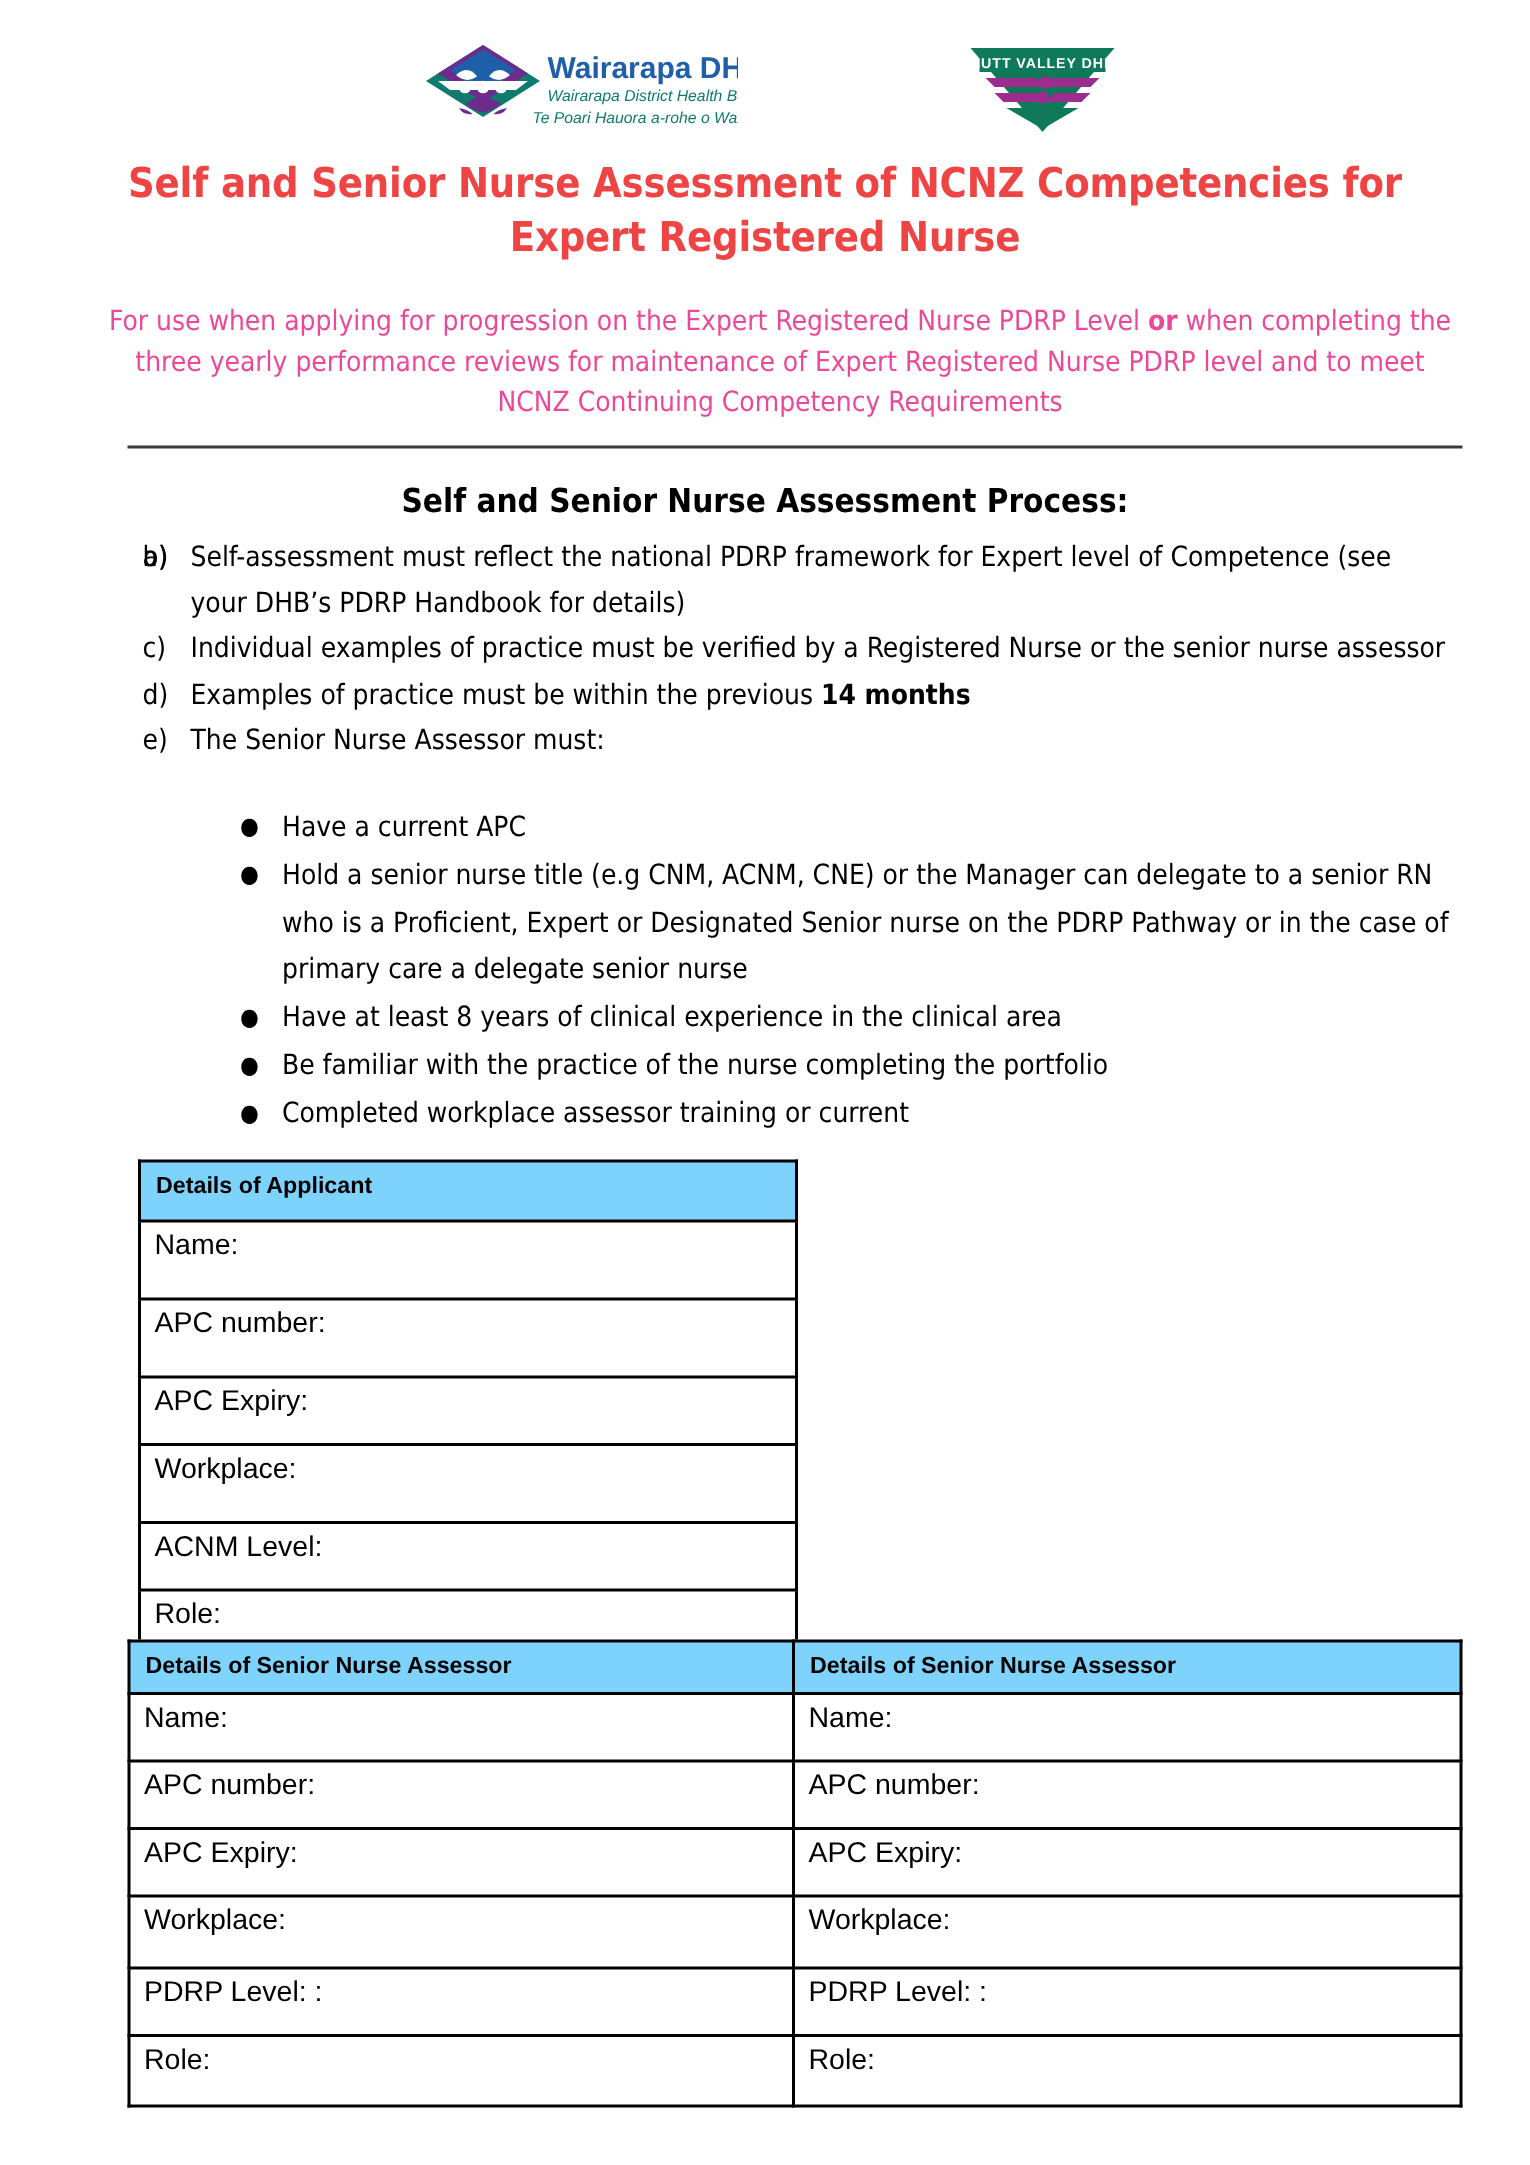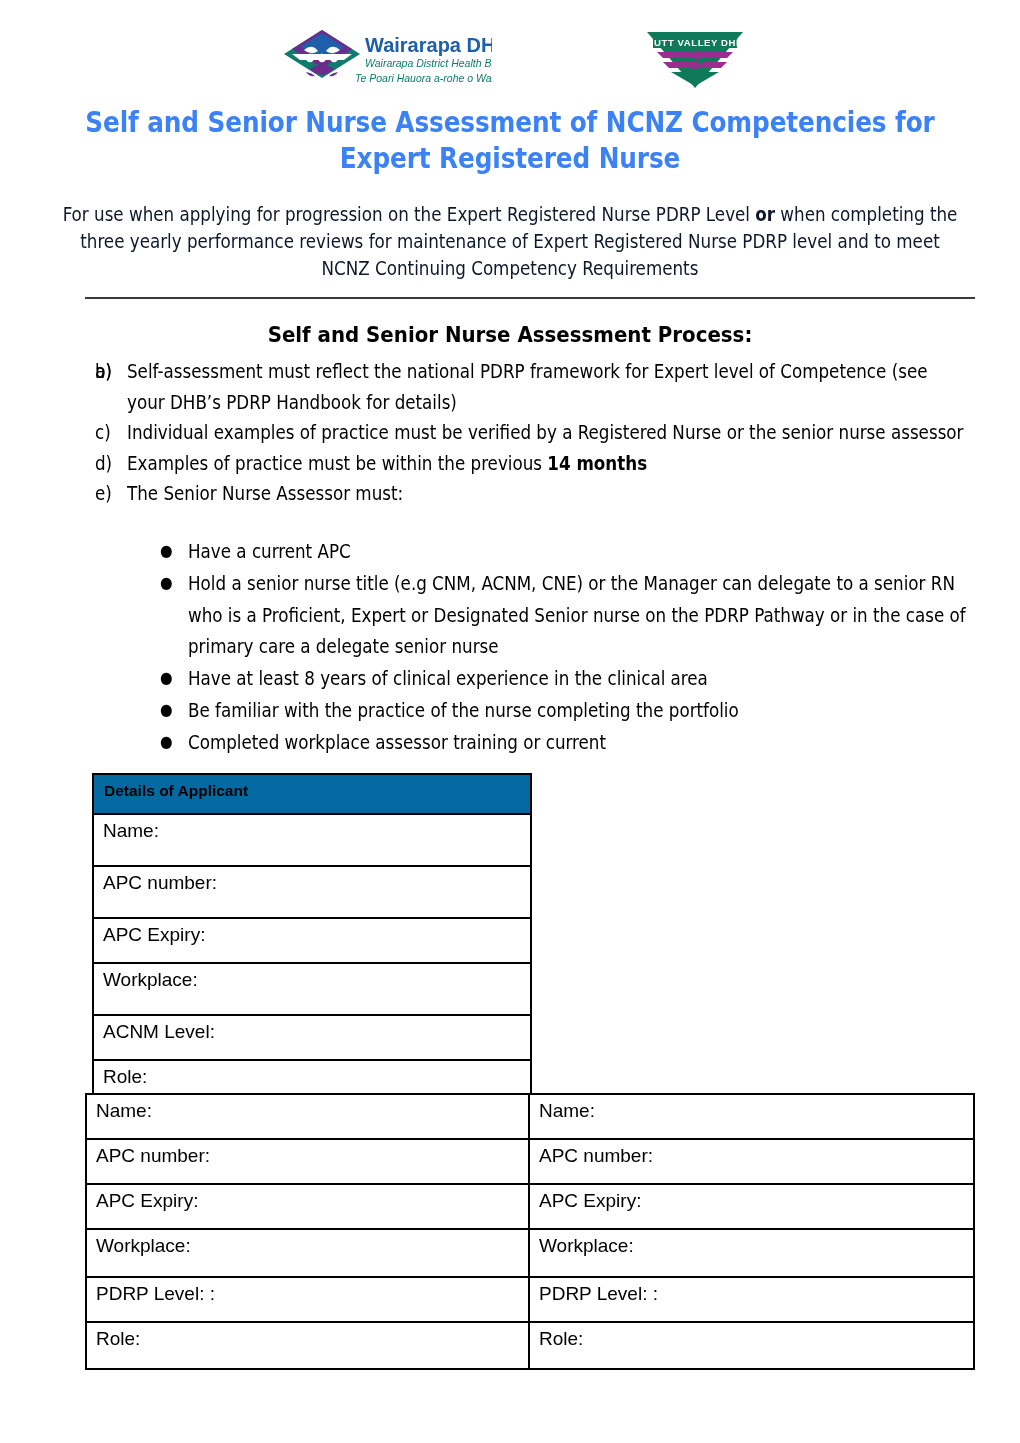--- a/index.html
+++ b/index.html
@@ -53,33 +53,33 @@
     position: absolute;
     left: 60px;
     top: 104px;
     width: 900px;
     text-align: center;
     font-family: "Liberation Sans Narrow", "DejaVu Sans Condensed", "Liberation Sans", sans-serif;
     font-weight: bold;
     font-size: 27.5px;
     line-height: 36px;
     letter-spacing: -0.1px;
-    color: #3b82f6;
+    color: #ef4444;
   }
 
   .intro {
     position: absolute;
-    left: 62px;
+    left: 72px;
     top: 201px;
     width: 896px;
     text-align: center;
     font-family: "Liberation Sans Narrow", "DejaVu Sans Condensed", "Liberation Sans", sans-serif;
     font-size: 18.6px;
     line-height: 27px;
-    color: #0f172a;
+    color: #ec4899;
   }
   .intro b { font-weight: bold; }
 
   .hrule {
     position: absolute;
     left: 85px;
     top: 297px;
     width: 890px;
     height: 0;
     border-top: 2px solid #3a3a3a;
@@ -153,21 +153,21 @@
   table.form-table td {
     border: 2px solid #000000;
     vertical-align: top;
     padding: 3px 0 10px 9px;
     font-size: 19px;
     line-height: 25px;
     font-family: "Liberation Sans", sans-serif;
     color: #000;
   }
   table.form-table td.hdr {
-    background: #0369a1;
+    background: #7dd3fc;
     font-weight: bold;
     font-size: 15.5px;
     line-height: 20px;
     padding: 6px 0 0 10px;
   }
 
   #table-applicant {
     left: 92px;
     top: 773px;
     width: 440px;
@@ -320,20 +320,24 @@
     </tbody>
   </table>
 
   <table class="form-table" id="table-assessors">
     <colgroup>
       <col style="width:443px">
       <col style="width:445px">
     </colgroup>
     <tbody>
       <tr>
+        <td class="hdr" style="height:27px">Details of Senior Nurse Assessor</td>
+        <td class="hdr" style="height:27px">Details of Senior Nurse Assessor</td>
+      </tr>
+      <tr>
         <td style="height:30px">Name:</td>
         <td style="height:30px">Name:</td>
       </tr>
       <tr>
         <td style="height:30px">APC number:</td>
         <td style="height:30px">APC number:</td>
       </tr>
       <tr>
         <td style="height:30px">APC Expiry:</td>
         <td style="height:30px">APC Expiry:</td>

